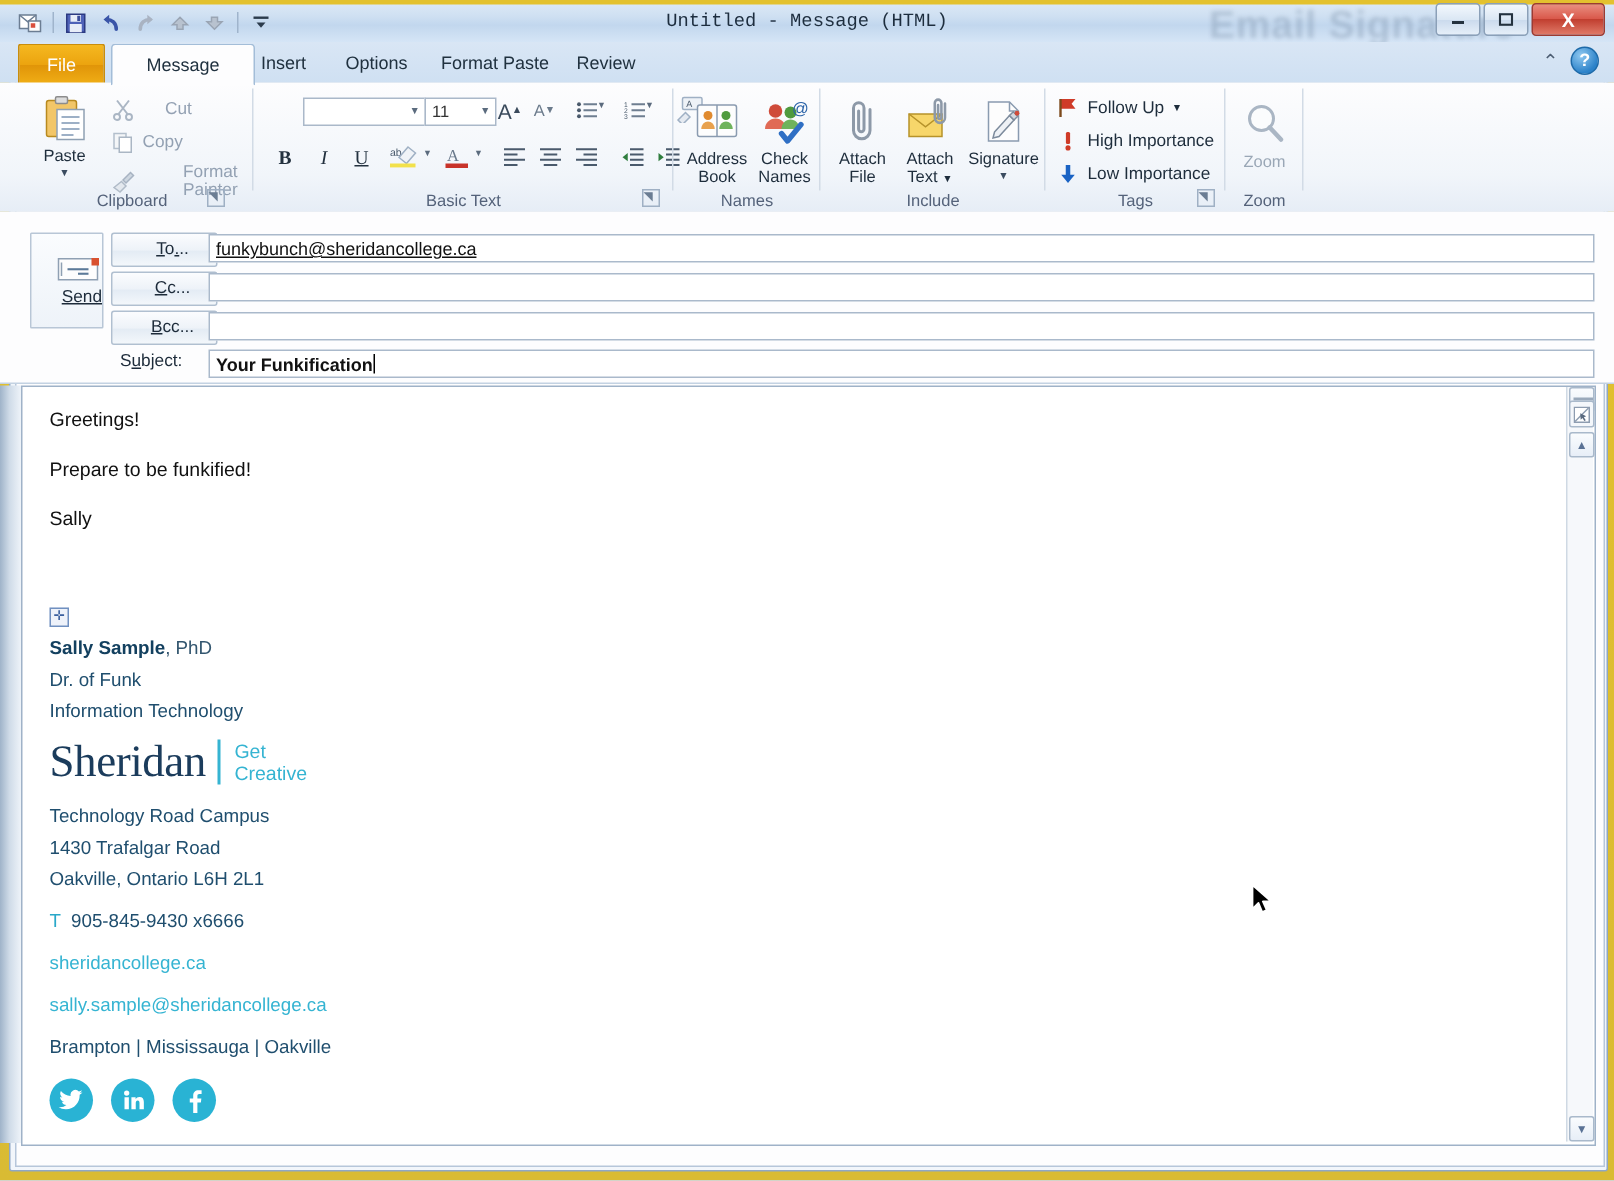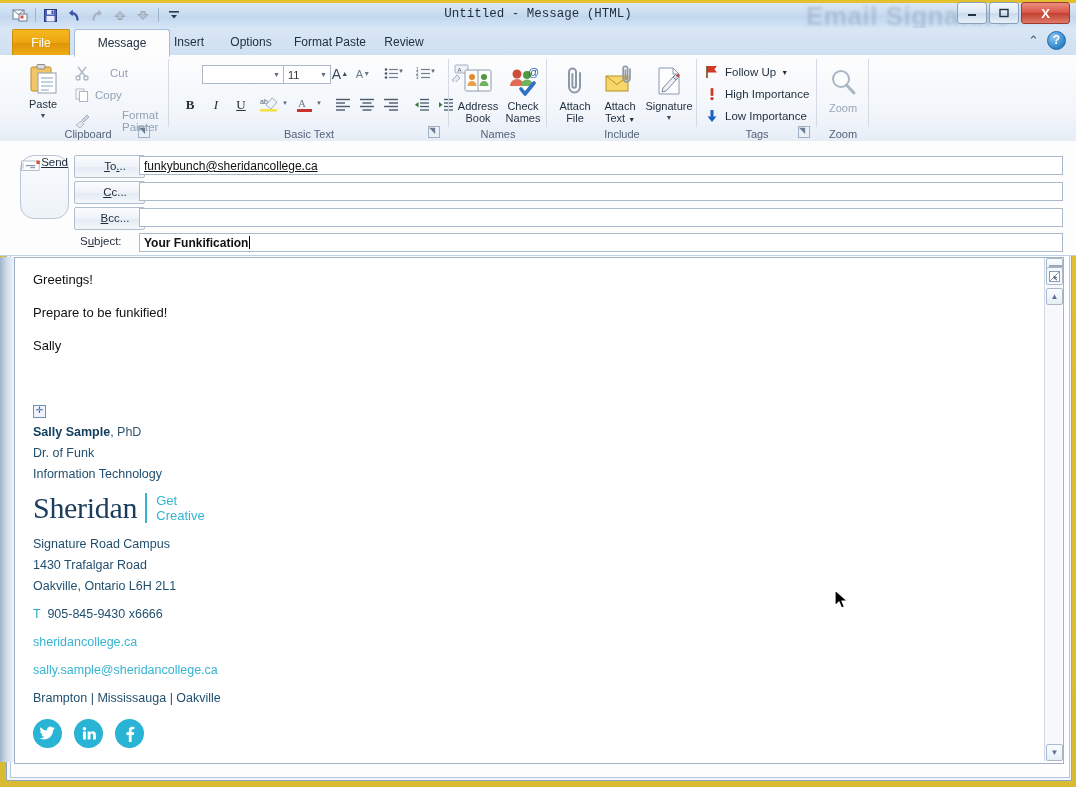--- a/index.html
+++ b/index.html
@@ -145,23 +145,23 @@
   }
 
   
   .compose {
     position: absolute; left: 0; top: 141px; width: 1076px; height: 114px;
     background: #fdfdfe;
     border-bottom: 1px solid #c3d2e2;
   }
   .send-btn {
     position: absolute; left: 20px; top: 14px; width: 47px; height: 62px;
-    border: 1px solid #b8c6d6; border-radius: 14px;
+    border: 1px solid #b8c6d6; border-radius: 1px;
     background: linear-gradient(180deg,#fafcfe 0%, #eef3f9 100%);
-    display: flex; flex-direction: row; align-items: flex-start; justify-content: center;
+    display: flex; flex-direction: column; align-items: flex-end; justify-content: center;
     font-size: 11.5px; color: #1d2b3a;
   }
   .fld-btn {
     position: absolute; height: 21px; width: 58px;
     border: 1px solid #b0bfd0; border-radius: 2px;
     background: linear-gradient(180deg,#fbfcfe 0%, #edf2f8 52%, #e3ebf4 53%, #f3f7fb 100%);
     font-size: 11.5px; color: #1d2b3a; text-align: center; line-height: 20px; padding-left: 11px;
   }
   .fld-in {
     position: absolute; height: 19px; left: 139px; width: 924px;
@@ -685,21 +685,21 @@
 
       <div class="logo">
         <span class="logo-word">Sheridan</span>
         <span class="logo-bar"></span>
         <span class="logo-tag">
           <span>Get</span><br>
           <span>Creative</span>
         </span>
       </div>
 
-      <div class="line">Signature Road Campus</div>
+      <div class="line">Technology Road Campus</div>
       <div class="line">1430 Trafalgar Road</div>
       <div class="line" style="margin-bottom:14px;">Oakville, Ontario L6H 2L1</div>
       <div class="line" style="margin-bottom:14px;">
         <span class="blue">T</span>
         &nbsp;<span>905-845-9430 x6666</span>
       </div>
       <div class="line" style="margin-bottom:14px;">
         <span class="link">sheridancollege.ca</span>
       </div>
       <div class="line" style="margin-bottom:14px;">

